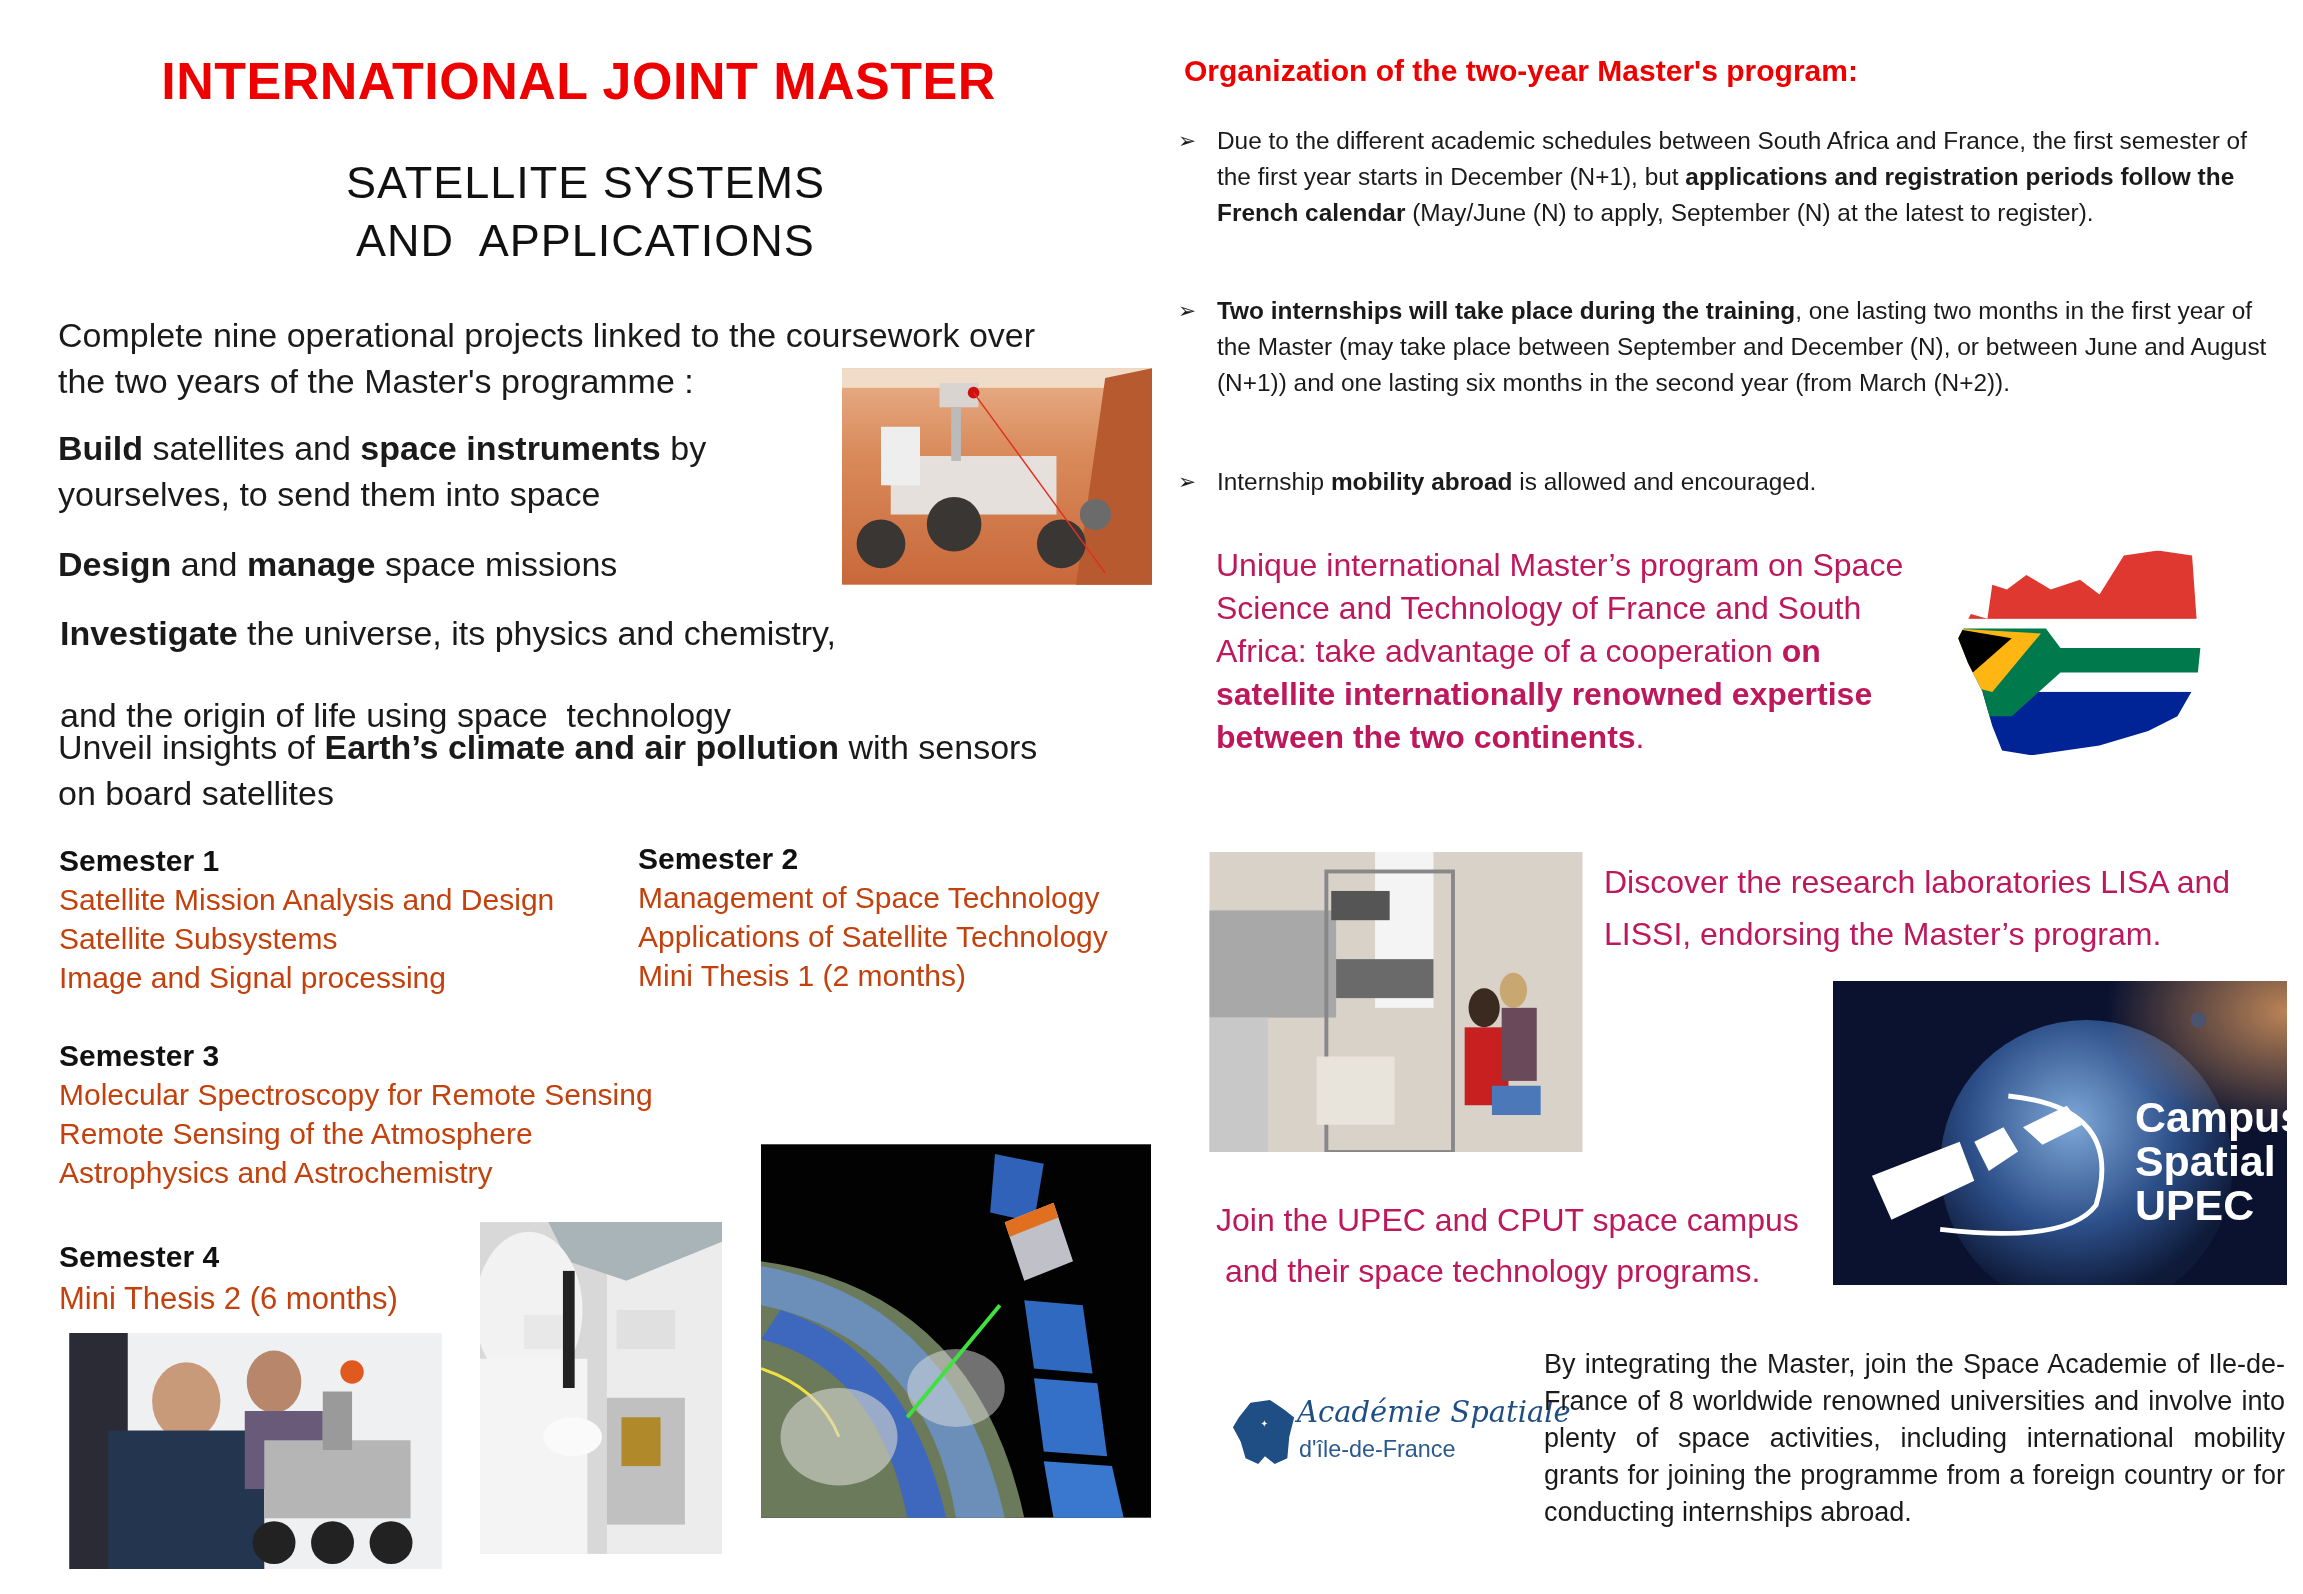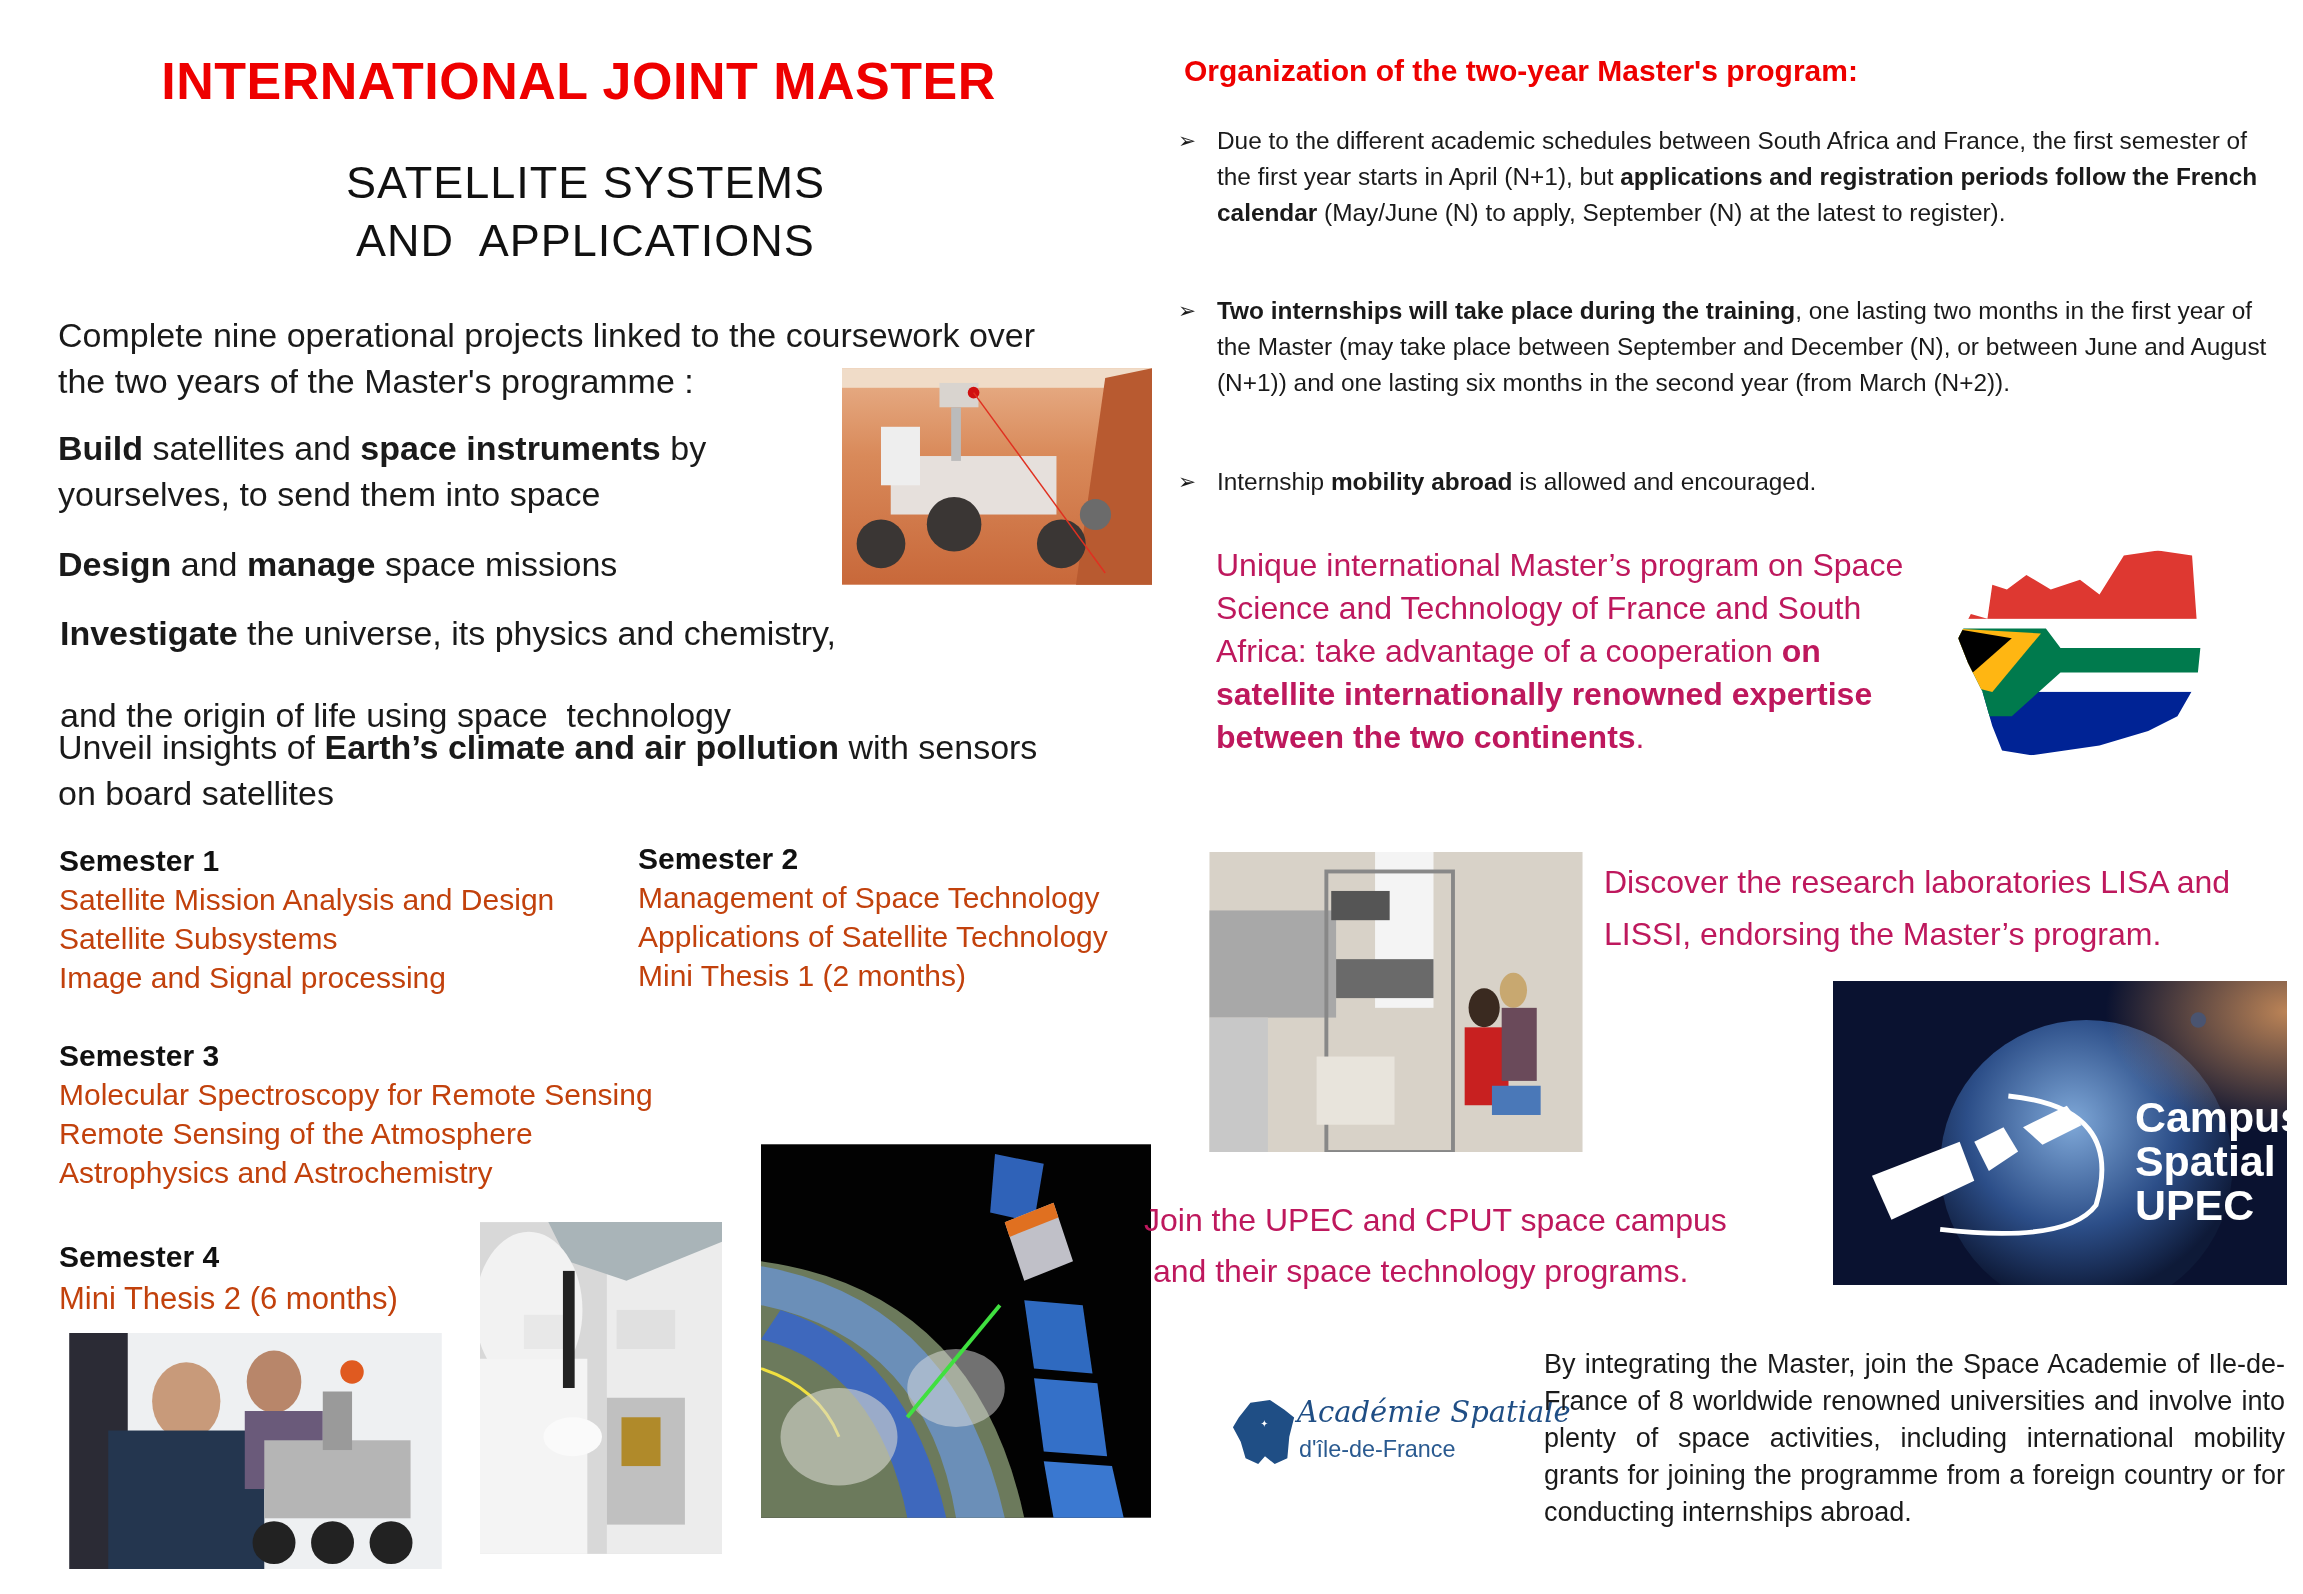--- a/index.html
+++ b/index.html
@@ -157,21 +157,21 @@
     <polygon points="270,160 330,165 340,235 280,230" fill="#2f6ac0"></polygon>
     <polygon points="280,240 345,245 355,320 290,315" fill="#3470c8"></polygon>
     <polygon points="290,325 360,330 372,383 300,383" fill="#3a78d0"></polygon>
   </svg>
 </div>
 
 <div class="abs org-title">Organization of the two-year Master's program:</div>
 
 <div class="abs bullet" style="top:123px;">
   <span class="arrow">➢</span>
-  <span class="txt"><span>Due to the different academic schedules between South Africa and France, the first semester of the first year starts in April (N+1), but </span><b>applications and registration periods follow the French calendar</b><span> (May/June (N) to apply, September (N) at the latest to register).</span></span>
+  <span class="txt"><span>Due to the different academic schedules between South Africa and France, the first semester of the first year starts in December (N+1), but </span><b>applications and registration periods follow the French calendar</b><span> (May/June (N) to apply, September (N) at the latest to register).</span></span>
 </div>
 
 <div class="abs bullet" style="top:293px;">
   <span class="arrow">➢</span>
   <span class="txt"><b>Two internships will take place during the training</b><span>, one lasting two months in the first year of the Master (may take place between September and December (N), or between June and August (N+1)) and one lasting six months in the second year (from March (N+2)).</span></span>
 </div>
 
 <div class="abs bullet" style="top:464px;">
   <span class="arrow">➢</span>
   <span class="txt"><span>Internship </span><b>mobility abroad</b><span> is allowed and encouraged.</span></span>
@@ -239,21 +239,21 @@
     <path d="M180,118 Q300,130 270,230 Q240,270 110,255" stroke="#ffffff" stroke-width="5" fill="none"></path>
     <polygon points="40,200 130,165 145,205 60,245" fill="#ffffff"></polygon>
     <polygon points="145,165 175,150 190,175 160,195" fill="#ffffff"></polygon>
     <polygon points="195,150 240,128 255,148 215,168" fill="#ffffff"></polygon>
     <text x="310" y="155" fill="#ffffff" font-family="Liberation Sans, sans-serif" font-weight="bold" font-size="44">Campus</text>
     <text x="310" y="200" fill="#ffffff" font-family="Liberation Sans, sans-serif" font-weight="bold" font-size="44">Spatial</text>
     <text x="310" y="245" fill="#ffffff" font-family="Liberation Sans, sans-serif" font-weight="bold" font-size="44">UPEC</text>
   </svg>
 </div>
 
-<div class="abs right-text" style="left:1144px; top:1195px; width:624px; line-height:51px;">
+<div class="abs right-text" style="left:1216px; top:1195px; width:624px; line-height:51px;">
   <div style="white-space:nowrap;">Join the UPEC and CPUT space campus</div>
   <div style="white-space:pre;"> and their space technology programs.</div>
 </div>
 
 <div class="abs" style="left:1231px; top:1393px; width:302px; height:78px;">
   <svg width="68" height="68" viewBox="0 0 70 70" style="position:absolute; left:0; top:4.9px;">
     <path d="M20,5 L40,2 L55,12 L65,20 L60,40 L58,62 L45,68 L35,60 L28,68 L15,62 L10,45 L2,30 L8,20 Z" fill="#1f4e85"></path>
     <text x="30" y="30" fill="#ffffff" font-size="10" font-family="DejaVu Sans, sans-serif">✦</text>
   </svg>
   <div style="position:absolute; left:66px; top:2px; font-family:'DejaVu Serif', serif; font-style:italic; font-size:29px; color:#1f4e85; white-space:nowrap;">Académie Spatiale</div>

